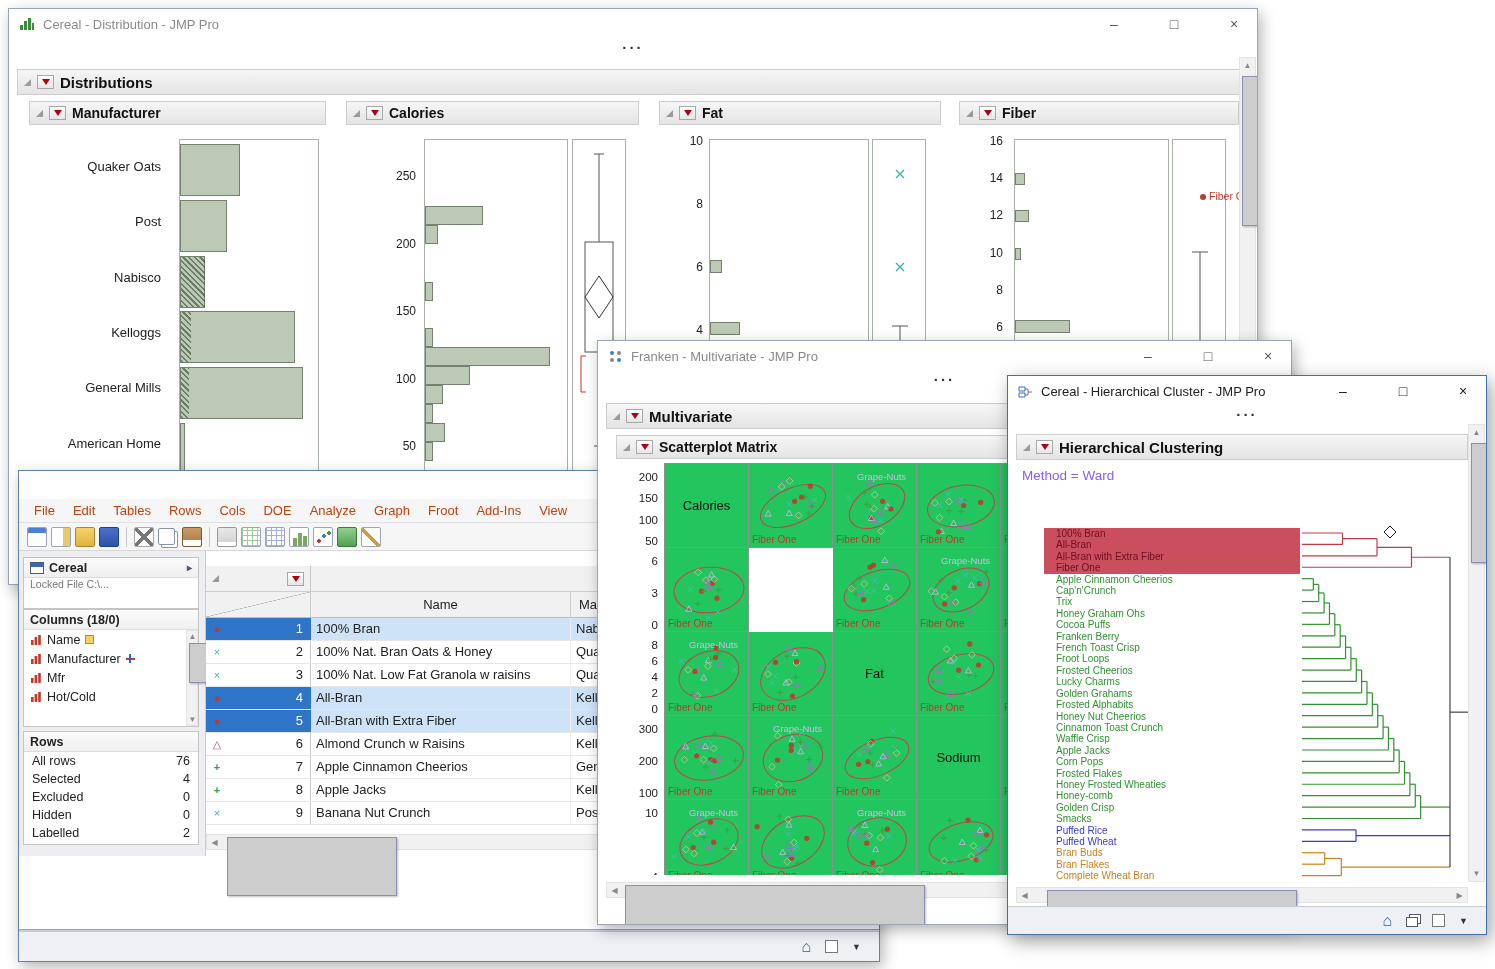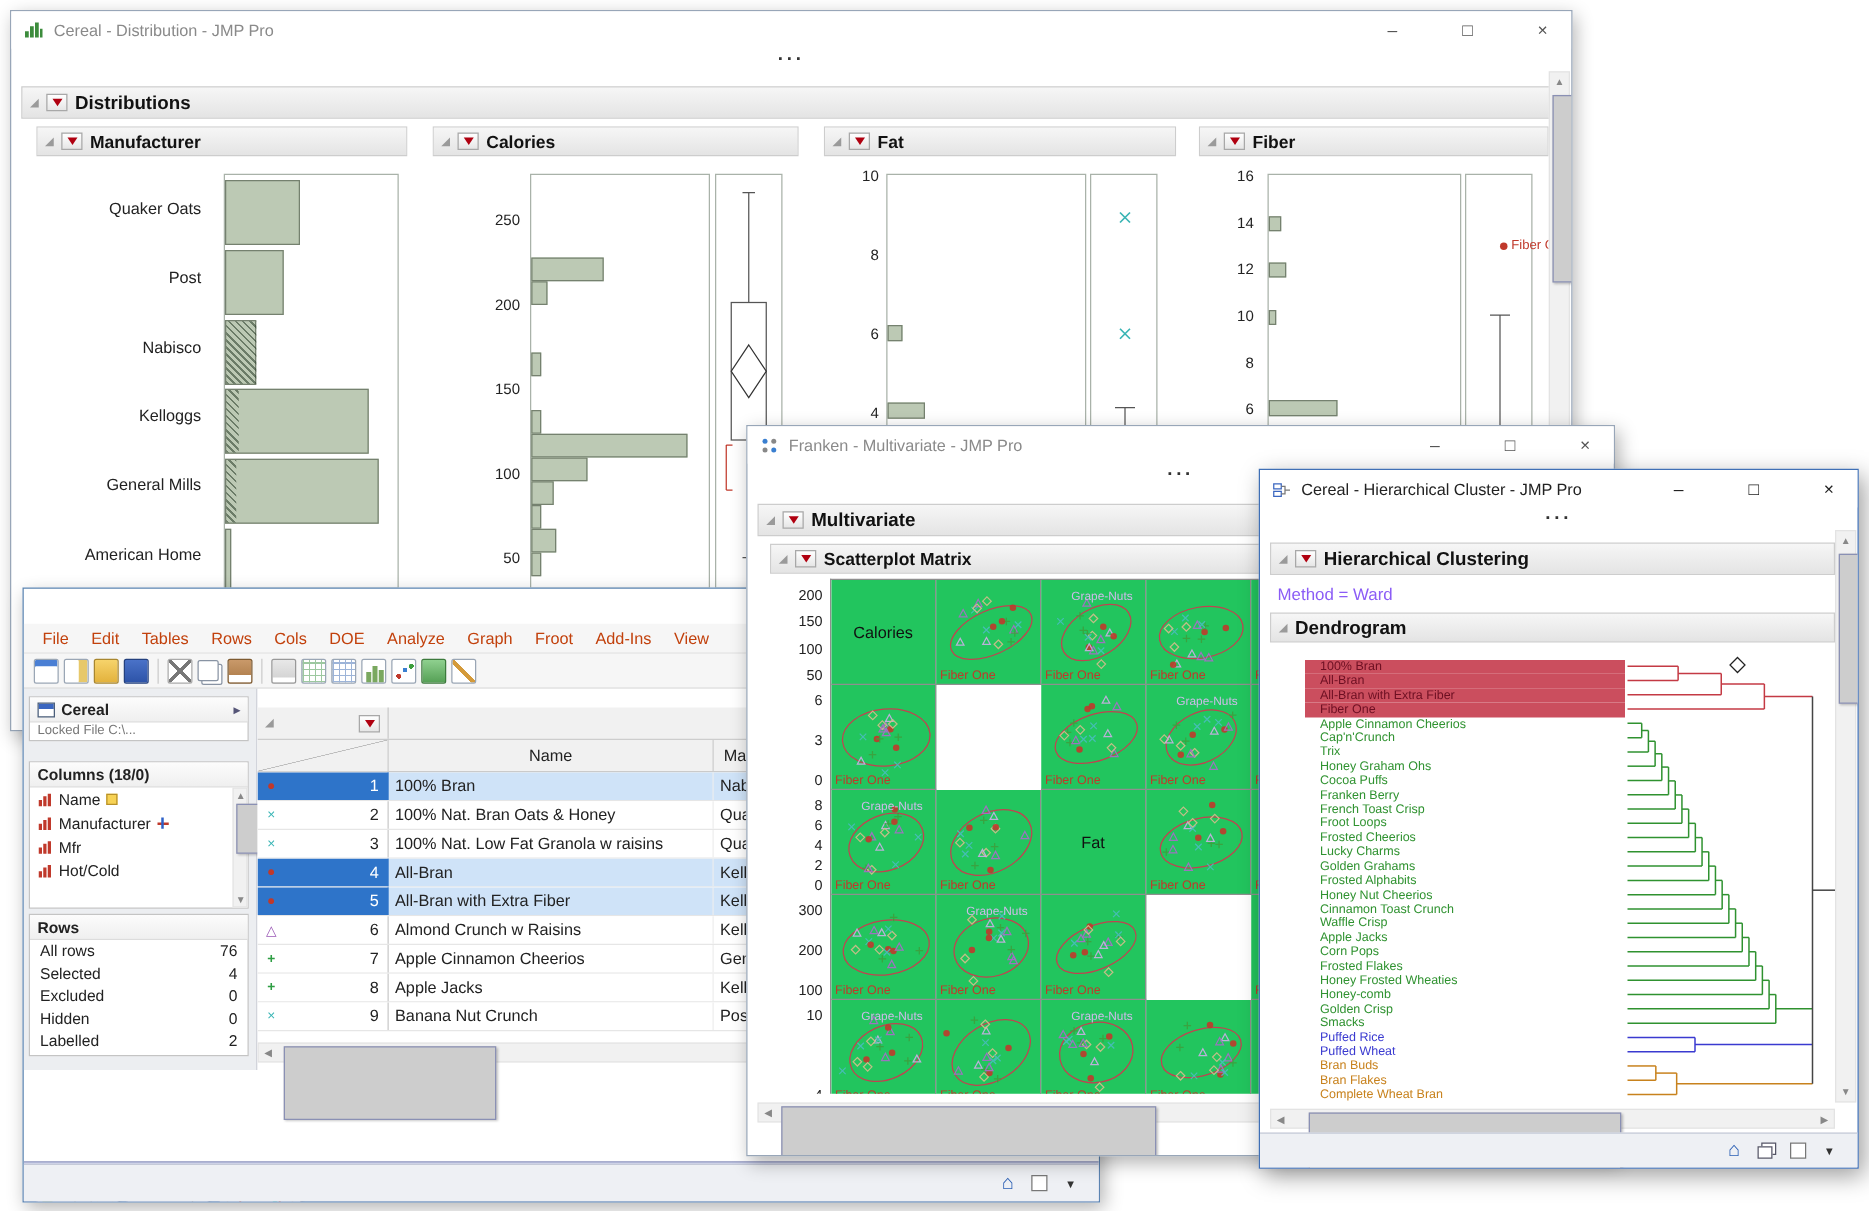--- a/index.html
+++ b/index.html
@@ -311,21 +311,21 @@
       <span class="ti ti-print"></span>
       <span class="ti ti-grid2"></span>
       <span class="ti ti-grid"></span>
       <span class="ti ti-dist"></span>
       <span class="ti ti-fit"></span>
       <span class="ti ti-launch"></span>
       <span class="ti ti-annot"></span>
     </div>
 
   <div class="sidebar">
-    <div class="spanel" style="top:6px;height:36px">
+    <div class="spanel" style="top:6px;height:52px">
       <div class="sphdr">
         <span class="tbl-ico"></span>
         <span>Cereal</span>
         <span style="margin-left:auto;color:#557;font-size:10px">▸</span>
       </div>
       <div class="srcnote">Locked File C:\...</div>
     </div>
     <div class="spanel" style="top:58px;height:118px">
       <div class="sphdr">
           <span>Columns (18/0)</span>
@@ -910,20 +910,23 @@
           <polygon points="53.57488425925926,34.49314128943759 56.67488425925926,40.293141289437585 50.474884259259255,40.293141289437585" stroke="#a86cc9" fill="none" opacity="0.9"></polygon>
           <polygon points="63.53033693415638,33.74362139917696 66.93033693415639,37.14362139917696 63.53033693415638,40.543621399176956 60.13033693415638,37.14362139917696" stroke="#d3bd8c" fill="none" opacity="0.9"></polygon>
           <polygon points="49.99196244855967,37.27640603566529 52.99196244855967,42.77640603566529 46.99196244855967,42.77640603566529" stroke="#cbaee6" fill="none" opacity="0.9"></polygon>
           <circle cx="25.589390432098764" cy="48.28655692729767" r="2.6" fill="#c0392b" opacity="0.9"></circle>
           <path d="M34.17447273662552 37.26543209876543H40.17447273662552M37.17447273662552 34.26543209876543V40.26543209876543" stroke="#3d9e3d" fill="none" opacity="0.9"></path>
           <path d="M23.88795010288066 36.02290809327846L29.08795010288066 41.22290809327846M29.08795010288066 36.02290809327846L23.88795010288066 41.22290809327846" stroke="#49bdbd" fill="none" opacity="0.9"></path>
           <polygon points="31.826118827160492,31.576268861454047 34.926118827160494,37.376268861454044 28.72611882716049,37.376268861454044" stroke="#a86cc9" fill="none" opacity="0.9"></polygon>
           <polygon points="37.70749742798354,24.50576131687243 41.10749742798354,27.90576131687243 37.70749742798354,31.305761316872427 34.30749742798354,27.90576131687243" stroke="#d3bd8c" fill="none" opacity="0.9"></polygon>
           <text x="3" y="79" fill="#c0392b" font-size="10">Fiber One</text>
         </svg></div>
+      <div class="mcell" style="left: 252px; top: 252px;">
+        <span class="mvar">Sodium</span>
+      </div>
       <div class="mcell" style="left: 336px; top: 252px;"><svg width="84" height="84">
           <ellipse cx="44" cy="42" rx="32.724862825788755" ry="20.18474794238683" transform="rotate(-8.720558984910838 44 42)" fill="none" stroke="#c24250"></ellipse>
           <circle cx="19.94962705761317" cy="14.834156378600824" r="2.6" fill="#c0392b" opacity="0.9"></circle>
           <path d="M47.003845164609054 47.401508916323735H53.003845164609054M50.003845164609054 44.401508916323735V50.401508916323735" stroke="#3d9e3d" fill="none" opacity="0.9"></path>
           <path d="M25.038310185185182 55.7721536351166L30.238310185185185 60.972153635116605M30.238310185185185 55.7721536351166L25.038310185185182 60.972153635116605" stroke="#49bdbd" fill="none" opacity="0.9"></path>
           <polygon points="51.03820730452675,17.48189300411523 54.13820730452675,23.281893004115226 47.93820730452675,23.281893004115226" stroke="#a86cc9" fill="none" opacity="0.9"></polygon>
           <polygon points="36.27761059670782,44.51838134430727 39.677610596707815,47.91838134430727 36.27761059670782,51.31838134430727 32.87761059670782,47.91838134430727" stroke="#d3bd8c" fill="none" opacity="0.9"></polygon>
           <polygon points="50.98614969135803,30.010013717421128 53.98614969135803,35.510013717421124 47.98614969135803,35.510013717421124" stroke="#cbaee6" fill="none" opacity="0.9"></polygon>
           <circle cx="32.015676440329216" cy="38.78148148148148" r="2.6" fill="#c0392b" opacity="0.9"></circle>
           <path d="M39.106931584362144 53.175994513031554H45.106931584362144M42.106931584362144 50.175994513031554V56.175994513031554" stroke="#3d9e3d" fill="none" opacity="0.9"></path>
@@ -1048,24 +1051,20 @@
       <span class="winbtn">×</span>
     </div>
   </div>
   <div class="grip">...</div>
   <div class="sec-hdr" style="left:8px;top:58px;width:452px">
     <span class="disc"></span>
     <span class="rtri"></span>
     <span>Hierarchical Clustering</span>
   </div>
   <div class="method" style="left:14px;top:92px">Method = Ward</div>
-  <div class="sec-hdr sub" style="left:8px;top:114px;width:452px">
-    <span class="disc"></span>
-    <span style="font-size:15px">Dendrogram</span>
-  </div>
 
   <div class="clist" style="left:36px;top:152px;width:256px;height:356px">
 
   <div class="citem c-dark hl">100% Bran</div>
       <div class="citem c-dark hl">All-Bran</div>
       <div class="citem c-dark hl">All-Bran with Extra Fiber</div>
       <div class="citem c-dark hl">Fiber One</div>
       <div class="citem c-green">Apple Cinnamon Cheerios</div>
       <div class="citem c-green">Cap'n'Crunch</div>
       <div class="citem c-green">Trix</div>

